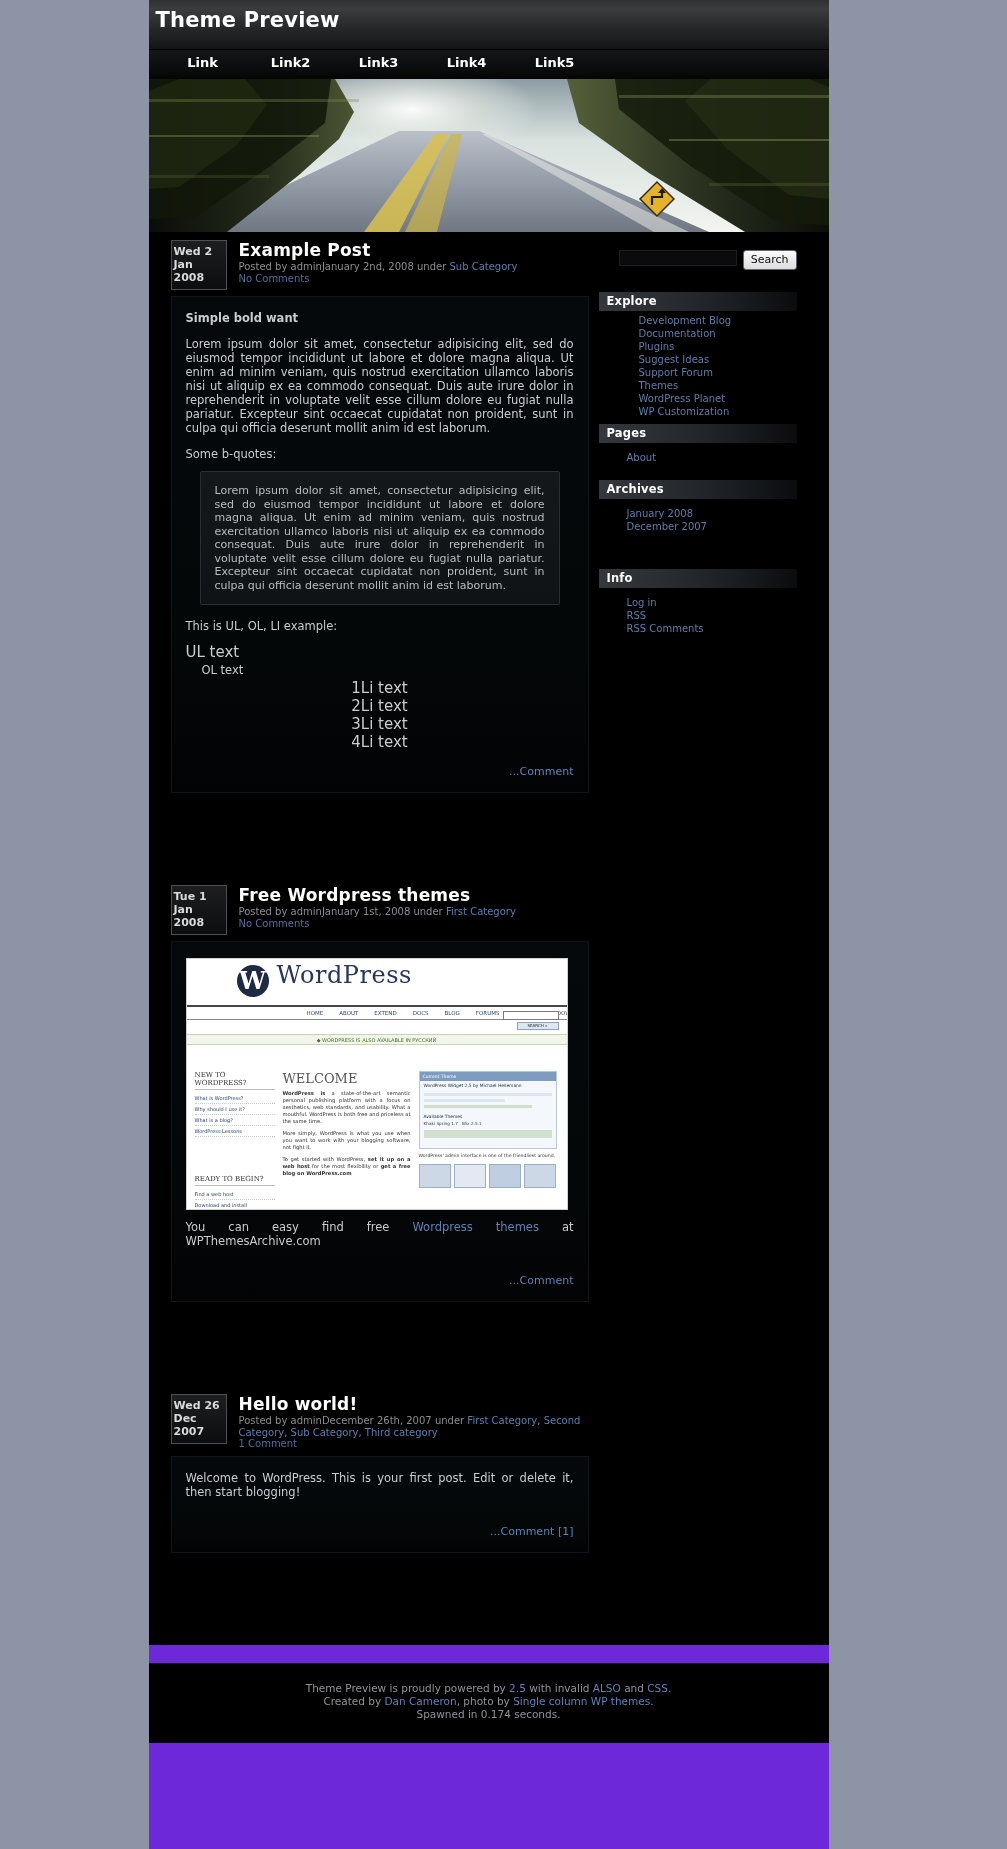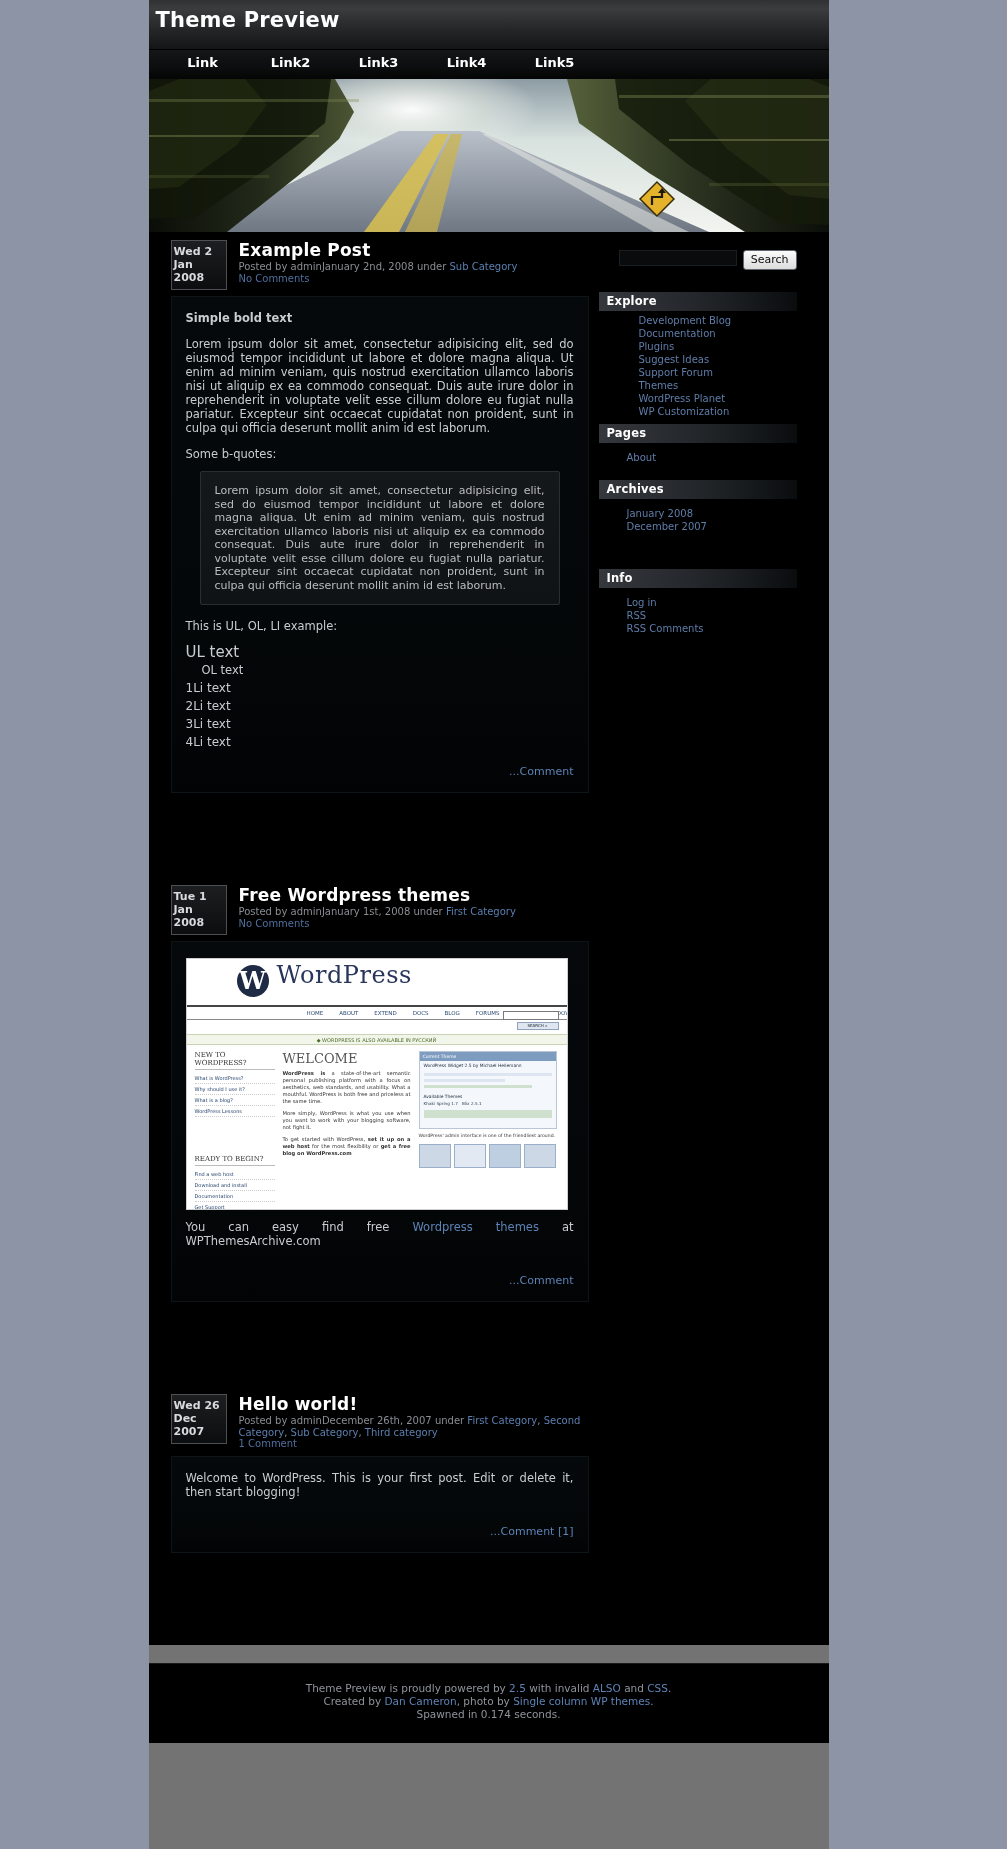--- a/index.html
+++ b/index.html
@@ -9,21 +9,21 @@
     font-family: "DejaVu Sans", sans-serif;
     width: 1007px;
   }
   body { width: 1007px; min-height: 1849px; position: relative; }
 
   #page {
     width: 680px;
     margin: 0 auto;
     position: relative;
     left: -15px;
-    background: #737373;
+    background: #6d28d9;
     min-height: 1849px;
   }
 
   
   .header {
     height: 50px;
     background: linear-gradient(to bottom, #2f3133 0%, #3a3c3e 18%, #232527 62%, #141516 100%);
     position: relative;
     border-bottom: 1px solid #000;
   }
@@ -159,21 +159,21 @@
     font-size: 11px;
     line-height: 13.5px;
     color: #b9bcc1;
     text-align: justify;
   }
   ul.demo, ol.demo { margin: 0 0 0 0; padding-left: 18px; }
   ul.demo { list-style: none; padding-left: 0; }
   ul.demo > li { font-size: 15px; color: #c9ccd1; line-height: 18px; }
   ol.demo { list-style: none; padding-left: 16px; margin: 0; }
   ol.demo > li { font-size: 11.5px; color: #c9ccd1; line-height: 18px; }
-  .li-row { font-size: 12px; color:#c9ccd1; line-height: 18px; }
+  .li-row { font-size: 15px; color:#c9ccd1; line-height: 18px; text-align: center; }
   .comment-link {
     text-align: right;
     font-size: 11px;
     padding-top: 14px;
   }
   .comment-link a { color:#5d83b6; text-decoration:none; }
 
   
   .wp-shot {
     width: 382px; height: 252px;
@@ -208,21 +208,21 @@
   }
   .wp-searchbtn {
     position:absolute; right:8px; top:63px; width:42px; height:8px;
     background:#dfe6ef; border:1px solid #8ea2bb; font:4px "DejaVu Sans",sans-serif;
     color:#123; text-align:center;
   }
   .wp-ribbon {
     height:11px; background:#f2f6ea; border-top:1px solid #c8d4b4; border-bottom:1px solid #c8d4b4;
     margin-top:14px; font:5px "DejaVu Sans",sans-serif; color:#4a6b28; text-align:center; padding-top:2px;
   }
-  .wp-cols { display:flex; padding:6px 8px 0 8px; gap:8px; }
+  .wp-cols { display:flex; padding:6px 8px 0 8px; gap:8px;margin-top:20px; }
   .wp-c1 { width:80px; }
   .wp-c2 { width:128px; }
   .wp-c3 { width:138px; }
   .wp-h { font:7px "DejaVu Serif",serif; color:#333; border-bottom:1px solid #bbb; padding-bottom:2px; margin-bottom:3px;}
   .wp-li { font:5px "DejaVu Sans",sans-serif; color:#26456e; border-bottom:1px dotted #ccc; padding:2px 0; }
   .wp-welcome { font:13px "DejaVu Serif",serif; color:#555; margin-bottom:4px; }
   .wp-para { font:5.2px "DejaVu Sans",sans-serif; color:#333; line-height:7px; text-align:justify; }
   .wp-panel { border:1px solid #b9c6d6; background:#f4f7fb; height:78px; position:relative; }
   .wp-panel-h { background:#7e9cc0; color:#fff; font:4.5px "DejaVu Sans",sans-serif; padding:2px 3px; }
   .wp-panel-line { height:3px; background:#dde6f0; margin:3px 4px; }
@@ -406,21 +406,21 @@
           </div>
           <div class="post-headtext">
             <h2 class="post-title"><a href="#">Example Post</a></h2>
             <div class="post-meta">
               <span>Posted by adminJanuary 2nd, 2008 under </span><a href="#">Sub Category</a><br>
               <span class="meta-comments"><a href="#">No Comments</a></span>
             </div>
           </div>
         </div>
         <div class="post-body">
-          <p class="bold-lead">Simple bold text</p>
+          <p class="bold-lead">Simple bold want</p>
           <p>Lorem ipsum dolor sit amet, consectetur adipisicing elit, sed do eiusmod tempor incididunt ut labore et dolore magna aliqua. Ut enim ad minim veniam, quis nostrud exercitation ullamco laboris nisi ut aliquip ex ea commodo consequat. Duis aute irure dolor in reprehenderit in voluptate velit esse cillum dolore eu fugiat nulla pariatur. Excepteur sint occaecat cupidatat non proident, sunt in culpa qui officia deserunt mollit anim id est laborum.</p>
           <p class="tight">Some b-quotes:</p>
           <blockquote>Lorem ipsum dolor sit amet, consectetur adipisicing elit, sed do eiusmod tempor incididunt ut labore et dolore magna aliqua. Ut enim ad minim veniam, quis nostrud exercitation ullamco laboris nisi ut aliquip ex ea commodo consequat. Duis aute irure dolor in reprehenderit in voluptate velit esse cillum dolore eu fugiat nulla pariatur. Excepteur sint occaecat cupidatat non proident, sunt in culpa qui officia deserunt mollit anim id est laborum.</blockquote>
           <p class="tight">This is UL, OL, LI example:</p>
           <ul class="demo">
             <li>UL text</li>
             <ol class="demo">
               <li>OL text</li>
             </ol>
           </ul>

